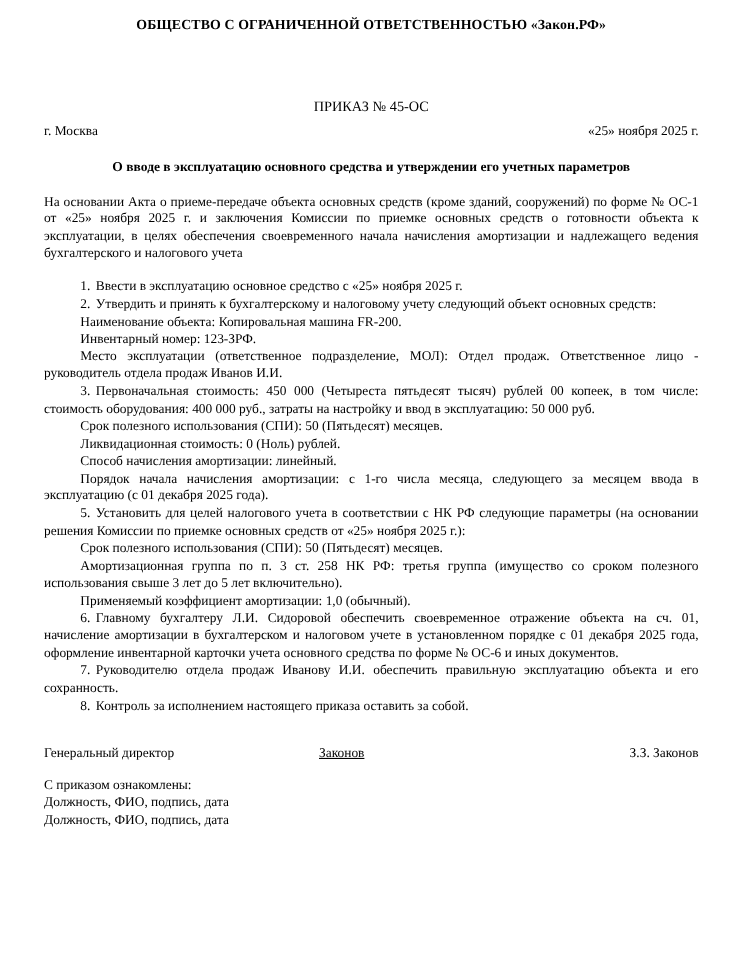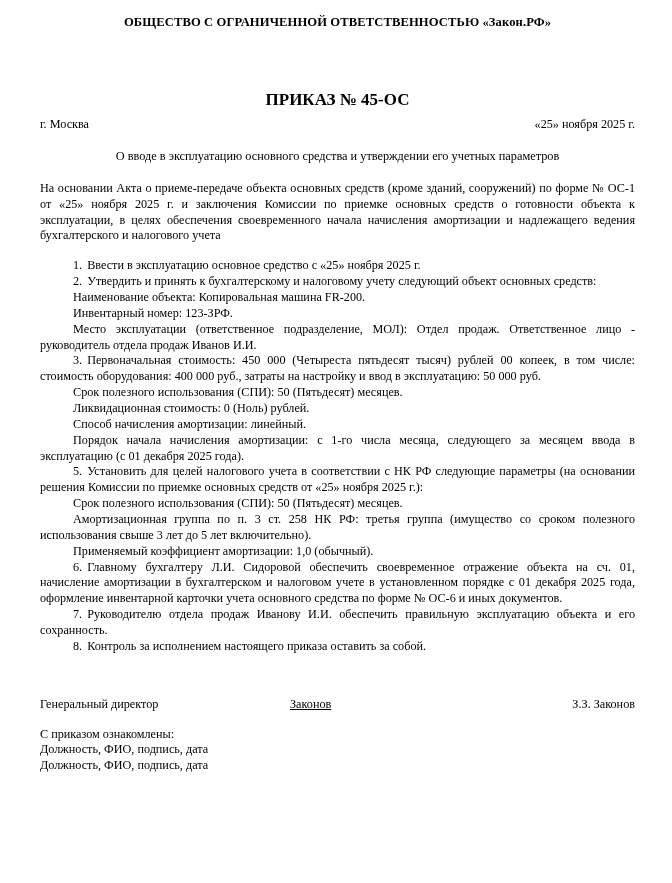--- a/index.html
+++ b/index.html
@@ -31,36 +31,36 @@
     font-weight: bold;
     font-size: 12.6px;
     line-height: 1.42;
   }
   .org-line-1 { letter-spacing: 0.1px; }
   .org-line-2 { }
 
   
   .doc-title {
     text-align: center;
-    font-weight: bold;
-    font-size: 17px;
+    font-weight: normal;
+    font-size: 13px;
     margin-top: 57px;
   }
   .place-date {
     display: flex;
     justify-content: space-between;
     align-items: baseline;
     margin-top: 6px;
   }
   .place-date .city { text-align: left; }
   .place-date .date { text-align: right; }
 
   .subject {
     text-align: center;
-    font-weight: normal;
+    font-weight: bold;
     font-size: 12.3px;
     margin-top: 16px;
     padding: 0 4px;
   }
 
   
   .para {
     text-align: justify;
     text-justify: inter-word;
     margin-top: 16px;
@@ -81,21 +81,21 @@
     text-align: justify;
     text-justify: inter-word;
     text-indent: 33px;
   }
   .nbsp-gap { display: inline-block; width: 5px; }
 
   
   .sign-row {
     display: flex;
     align-items: baseline;
-    margin-top: 42px;
+    margin-top: 27px;
   }
   .sign-title { flex: 0 0 250px; text-align: left; }
   .sign-mark {
     flex: 0 0 160px;
     text-align: left;
     text-decoration: underline;
   }
   .sign-name { flex: 1 1 auto; text-align: right; }
 
   .ack {

